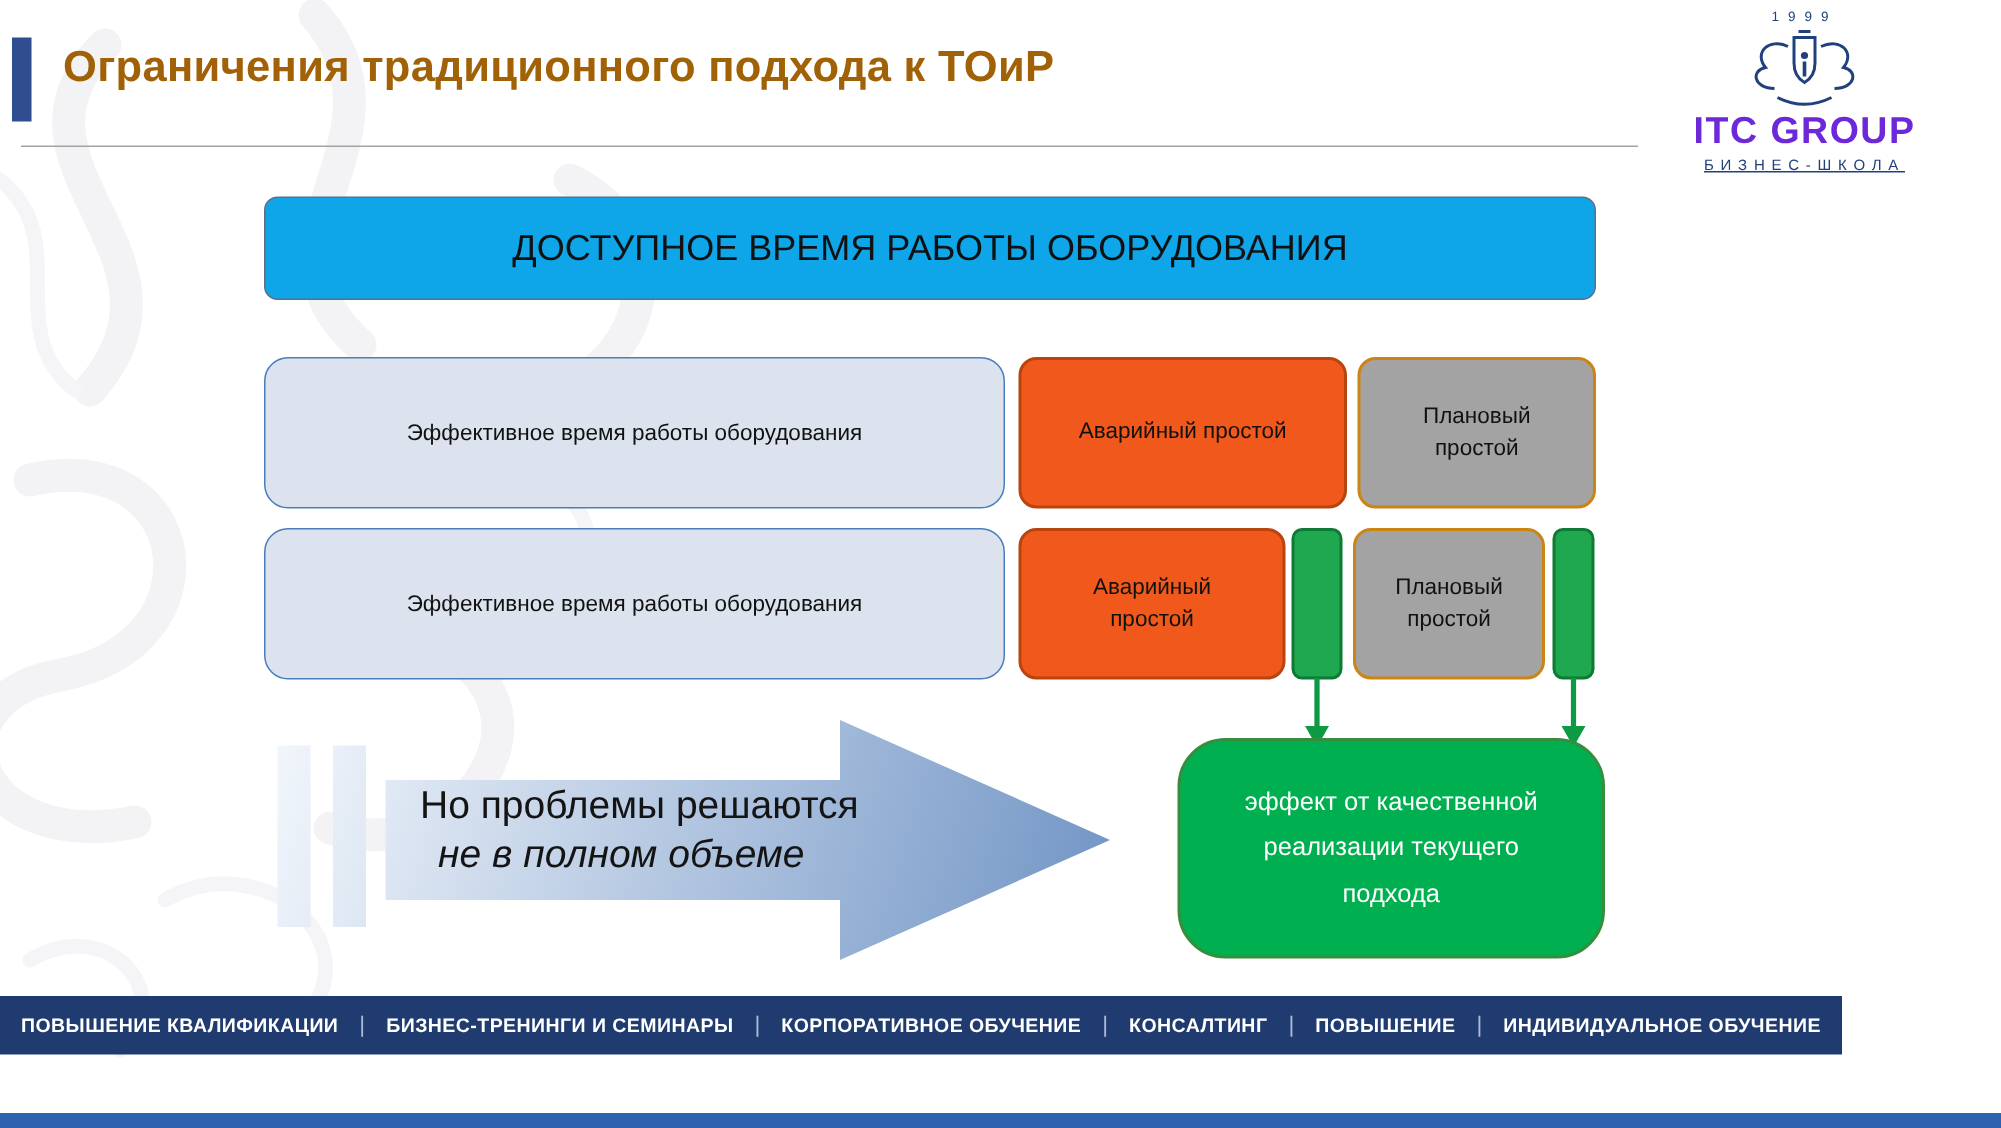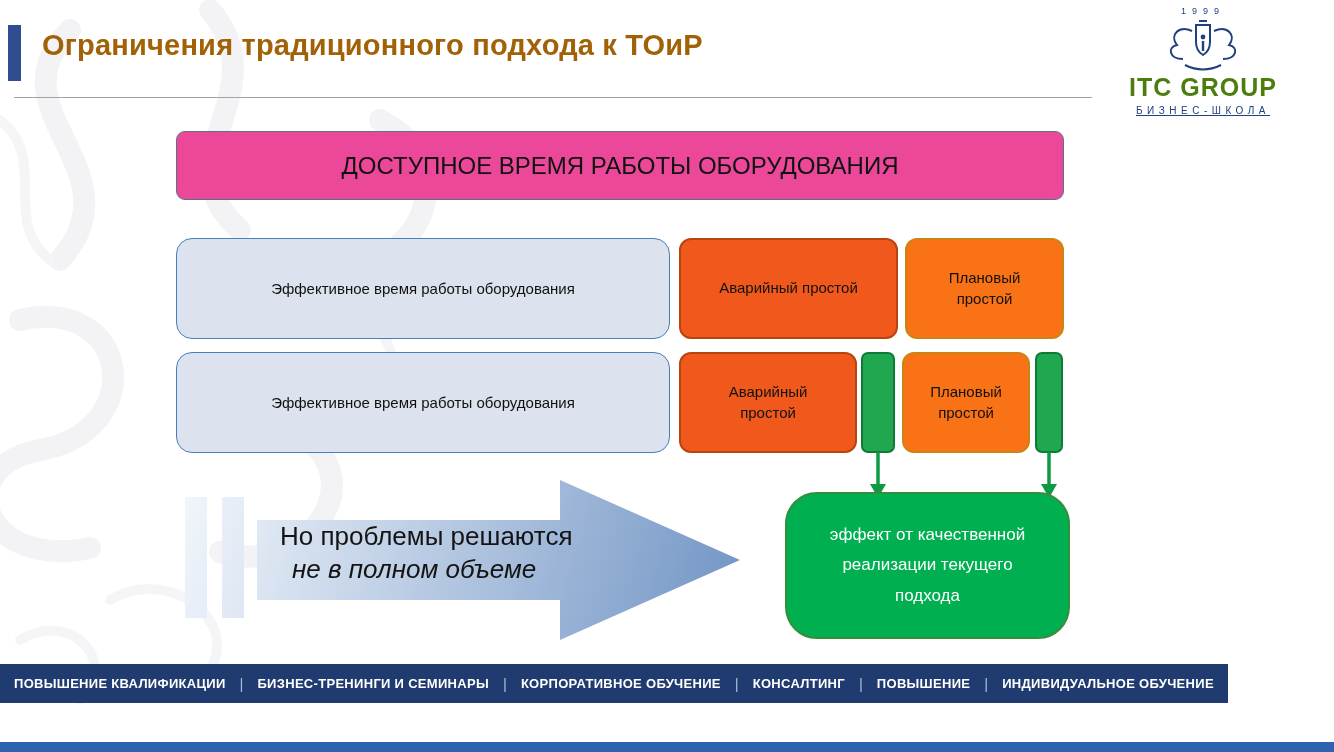--- a/index.html
+++ b/index.html
@@ -49,33 +49,33 @@
   
   .logo {
     position: absolute; left: 1098px; top: 6px;
     width: 210px;
     text-align: center;
     color: #20407e;
     z-index: 2;
   }
   .logo-year { font-size: 9px; letter-spacing: 6px; color: #20407e; }
   .logo-crest { display: block; margin: 1px auto 0 auto; }
-  .logo-name { font-size: 25px; font-weight: bold; letter-spacing: 1px; color: #4d7c0f; }
+  .logo-name { font-size: 25px; font-weight: bold; letter-spacing: 1px; color: #6d28d9; }
   .logo-tagline { font-size: 10px; letter-spacing: 4.5px; margin-top: 3px; color: #20407e; text-decoration: underline; }
   
   .box {
     position: absolute;
     display: flex; align-items: center; justify-content: center;
     text-align: center;
     color: #111111;
     z-index: 2;
   }
   .header-box {
     left: 176px; top: 131px; width: 888px; height: 69px;
-    background: #ec4899;
+    background: #0ea5e9;
     border: 1px solid #5f6f85;
     border-radius: 9px;
     font-size: 24px;
   }
   .effective-box {
     background: #dce3ee;
     border: 1.5px solid #4a7ebb;
     border-radius: 16px;
     font-size: 15px;
     left: 176px; width: 494px; height: 101px;
@@ -86,21 +86,21 @@
     background: #f1591c;
     border: 2px solid #b8440e;
     border-radius: 12px;
     font-size: 15px;
     padding: 0 38px;
     line-height: 1.35;
   }
   .emergency-row1 { left: 679px; top: 238px; width: 219px; height: 101px; }
   .emergency-row2 { left: 679px; top: 352px; width: 178px; height: 101px; }
   .planned-box {
-    background: #f97316;
+    background: #a3a3a3;
     border: 2px solid #cc8414;
     border-radius: 12px;
     font-size: 15px;
     padding: 0 28px;
     line-height: 1.35;
   }
   .planned-row1 { left: 905px; top: 238px; width: 159px; height: 101px; }
   .planned-row2 { left: 902px; top: 352px; width: 128px; height: 101px; }
   .green-slim {
     position: absolute;

